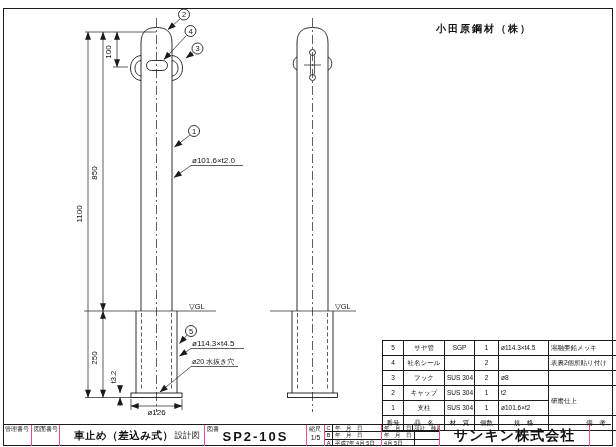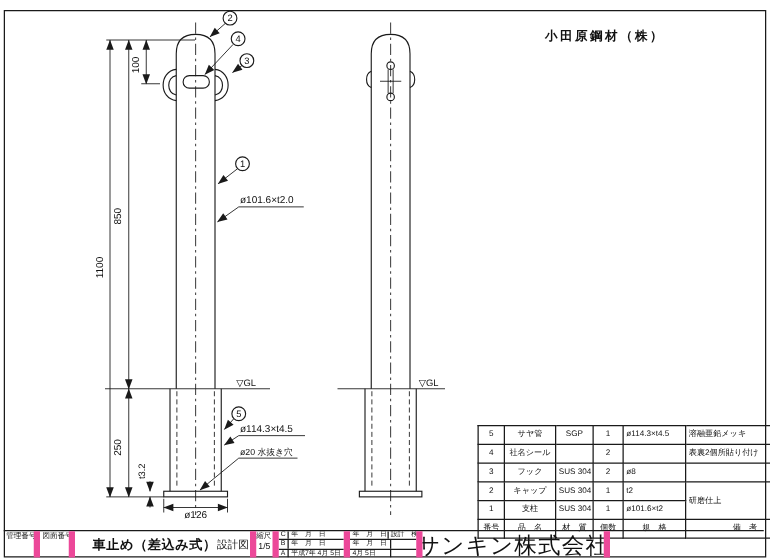--- a/index.html
+++ b/index.html
@@ -16,21 +16,21 @@
   .parts .c-no{width:16px;text-align:center;}
   .parts .c-name{width:36px;text-align:center;}
   .parts .c-mat{width:25px;text-align:center;}
   .parts .c-qty{width:19px;text-align:center;}
   .parts .c-spec{width:45px;text-align:left;}
   .parts .c-rem{width:90px;text-align:left;}
   .parts .hdr td{text-align:center;font-size:6.5px;}
 
   
   .strip{position:absolute;left:3px;top:424px;width:608px;height:22px;border-top:1px solid #1a1a1a;display:flex;box-sizing:border-box;}
-  .cell{border-right:5px solid #ec4899;box-sizing:border-box;position:relative;overflow:hidden;}
+  .cell{border-right:1px solid #ec4899;box-sizing:border-box;position:relative;overflow:hidden;}
   .cell:last-child{border-right:none;}
   .lab{font-size:6px;line-height:7px;padding:1px 1px 0 2px;white-space:nowrap;display:block;}
   .c1{width:29px;}.c2{width:28px;}
   .c3{width:145px;display:flex;align-items:center;}
   .c3 .prod{font-size:10.5px;font-weight:600;padding-left:14px;white-space:nowrap;letter-spacing:0.5px;}
   .c3 .dtype{font-size:8.5px;margin-left:auto;padding-right:4px;white-space:nowrap;}
   .c4{width:102px;}
   .c4 .code{position:absolute;left:0;right:0;top:4px;text-align:center;font-size:13px;letter-spacing:2px;font-weight:600;}
   .c5{width:18px;text-align:center;}
   .c5 .scale{font-size:7px;display:block;margin-top:1px;}
@@ -38,21 +38,21 @@
   .rev-row{flex:1;display:flex;border-bottom:1px solid #1a1a1a;font-size:5.5px;line-height:6px;align-items:center;}
   .rev-row:last-child{border-bottom:none;}
   .rev-mark{width:7px;text-align:center;border-right:1px solid #1a1a1a;align-self:stretch;display:flex;align-items:center;justify-content:center;}
   .rev-date{padding-left:2px;white-space:nowrap;}
   .c7{width:58px;display:flex;flex-direction:column;}
   .sign-row{flex:1;display:flex;border-bottom:1px solid #1a1a1a;font-size:5.5px;line-height:6px;align-items:center;}
   .sign-row:last-child{border-bottom:none;}
   .sign-date{width:30px;padding-left:2px;border-right:1px solid #1a1a1a;align-self:stretch;display:flex;align-items:center;white-space:nowrap;}
   .sign-note{padding-left:2px;white-space:nowrap;}
   .c8{width:150px;display:flex;align-items:center;justify-content:center;}
-  .c8 .company{font-size:18px;font-weight:400;letter-spacing:1px;white-space:nowrap;}
+  .c8 .company{font-size:14px;font-weight:700;letter-spacing:1px;white-space:nowrap;}
   .c9{flex:1;}
 </style>
 </head>
 <body>
 
 <div class="sheet">
   <div class="sheet-border"></div>
 
   <div class="client">小田原鋼材（株）</div>
 
@@ -218,20 +218,24 @@
     <div class="cell c1">
       <span class="lab">管理番号</span>
     </div>
     <div class="cell c2">
       <span class="lab">図面番号</span>
     </div>
     <div class="cell c3">
       <span class="prod">車止め（差込み式）</span>
       <span class="dtype">設計図</span>
     </div>
+    <div class="cell c4">
+      <span class="lab">図番</span>
+      <span class="code">SP2-10S</span>
+    </div>
     <div class="cell c5">
       <span class="lab" style="padding-left:0;text-align:center">縮尺</span>
       <span class="scale">1/5</span>
     </div>
     <div class="cell c6">
       <div class="rev-row">
         <span class="rev-mark">C</span>
         <span class="rev-date">年　月　日</span>
       </div>
       <div class="rev-row">

